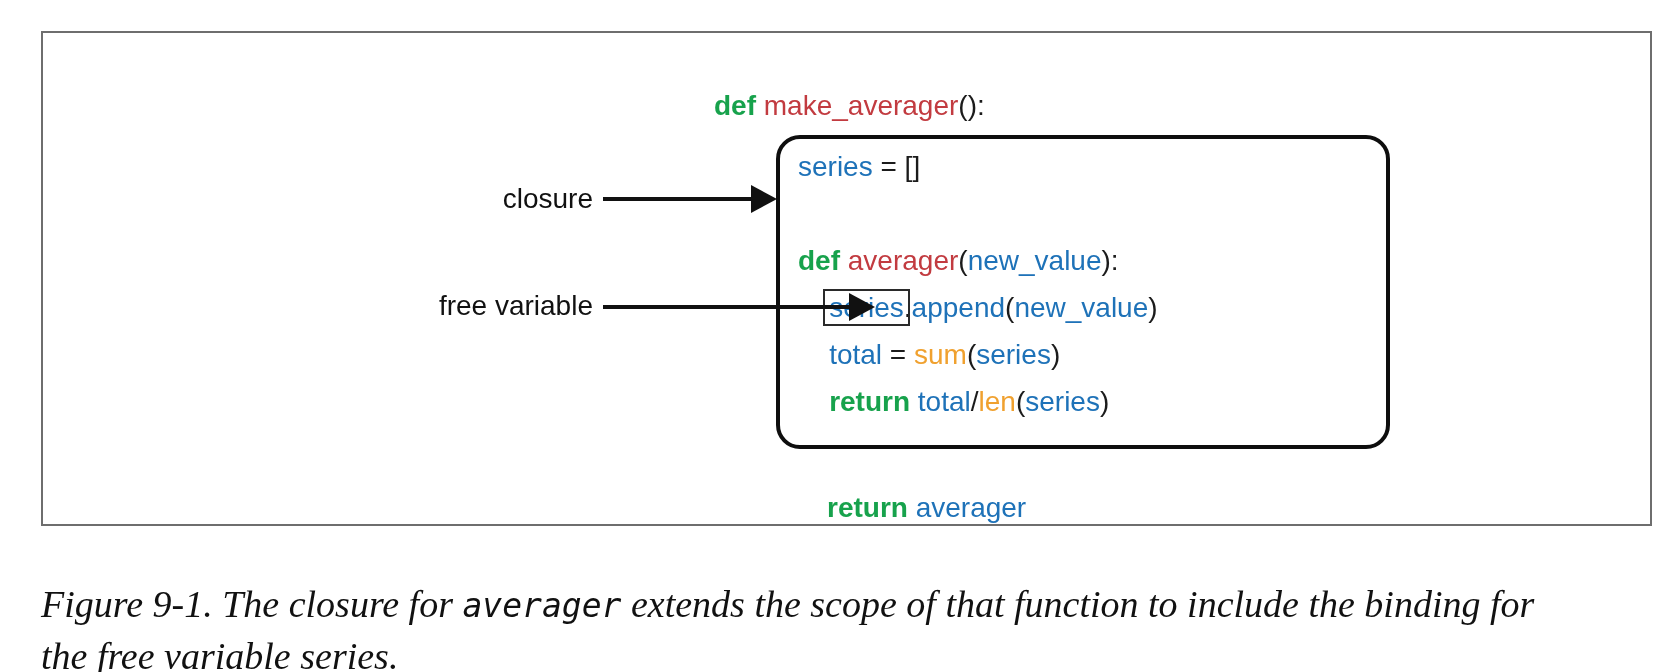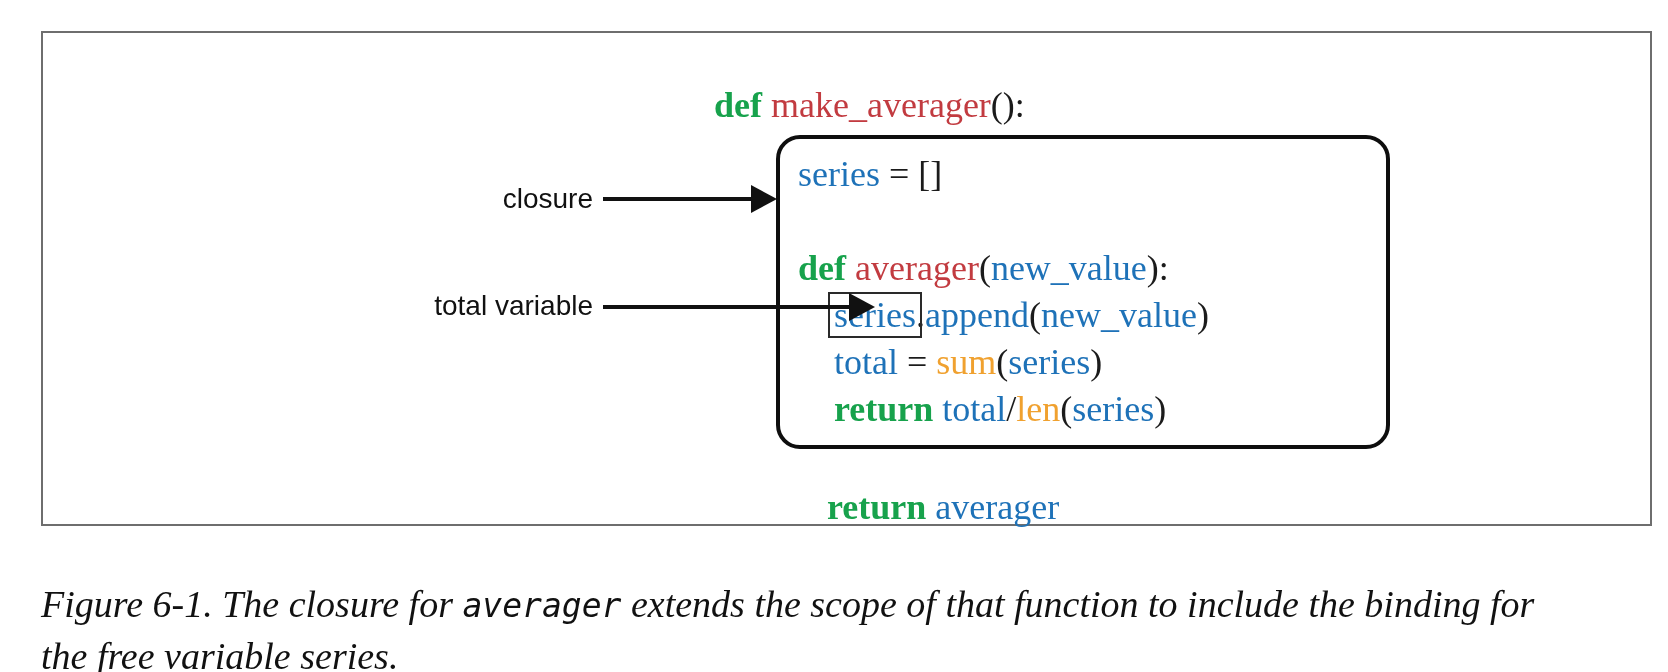--- a/index.html
+++ b/index.html
@@ -4,35 +4,35 @@
 <style>
   html,body{margin:0;padding:0;background:#ffffff;}
   body{width:1668px;height:672px;position:relative;overflow:hidden;
        font-family:"Liberation Sans",sans-serif;color:#111;}
 
   
   .frame{position:absolute;left:41px;top:31px;width:1607px;height:491px;
          border:2px solid var(--frame);background:#fff;}
 
   
-  .code{font-family:Liberation Serif, serif;font-size:36px;line-height:47px;
+  .code{font-family:Liberation Sans, sans-serif;font-size:28px;line-height:47px;
         white-space:pre;margin:0;}
   .kw{color:var(--kw);font-weight:bold;}
   .fn{color:var(--fn);}
   .id{color:var(--id);}
   .bi{color:var(--bi);}
   .plain{color:var(--punct);}
 
   .code-top{position:absolute;left:671px;top:49px;}
   .code-bottom{position:absolute;left:784px;top:451px;}
 
   
   .closure-box{position:absolute;left:733px;top:102px;width:606px;height:306px;
                border:4px solid var(--box);border-radius:24px;background:#fff;}
-  .closure-box .code{padding:12px 0 0 18px;}
+  .closure-box .code{padding:4px 0 0 18px;}
   .code-row{height:47px;}
 
   
   .boxed{position:relative;}
   .boxed::before{content:"";position:absolute;inset:-3px -6px;
                  border:2.5px solid var(--fvbox);pointer-events:none;}
 
   
   .diagram-label{position:absolute;left:250px;width:300px;text-align:right;
                  font-size:28px;line-height:34px;color:var(--ink);}
@@ -65,19 +65,19 @@
   <div class="closure-box">
     <div class="code"><div class="code-row"><span class="id">series</span><span class="plain"> = []</span></div><div class="code-row">&nbsp;</div><div class="code-row"><span class="kw">def</span><span class="plain"> </span><span class="fn">averager</span><span class="plain">(</span><span class="id">new_value</span><span class="plain">):</span></div><div class="code-row"><span class="plain">    </span><span class="id boxed">series</span><span class="plain">.</span><span class="id">append</span><span class="plain">(</span><span class="id">new_value</span><span class="plain">)</span></div><div class="code-row"><span class="plain">    </span><span class="id">total</span><span class="plain"> = </span><span class="bi">sum</span><span class="plain">(</span><span class="id">series</span><span class="plain">)</span></div><div class="code-row"><span class="plain">    </span><span class="kw">return</span><span class="plain"> </span><span class="id">total</span><span class="plain">/</span><span class="bi">len</span><span class="plain">(</span><span class="id">series</span><span class="plain">)</span></div></div>
   </div>
 
   <pre class="code code-bottom"><span class="kw">return</span><span class="plain"> </span><span class="id">averager</span></pre>
 
   <div class="diagram-label label-closure">closure</div>
   <div class="arrow-line arrow-closure-line"></div>
   <div class="arrow-head arrow-closure-head"></div>
 
-  <div class="diagram-label label-free-variable">total variable</div>
+  <div class="diagram-label label-free-variable">free variable</div>
   <div class="arrow-line arrow-fv-line"></div>
   <div class="arrow-head arrow-fv-head"></div>
 
 </div>
 
-<p class="caption"><span>Figure 6-1. The closure for </span><span class="code-word">averager</span><span> extends the scope of that function to include the binding for the free variable series.</span></p>
+<p class="caption"><span>Figure 9-1. The closure for </span><span class="code-word">averager</span><span> extends the scope of that function to include the binding for the free variable series.</span></p>
 
 </body></html>

